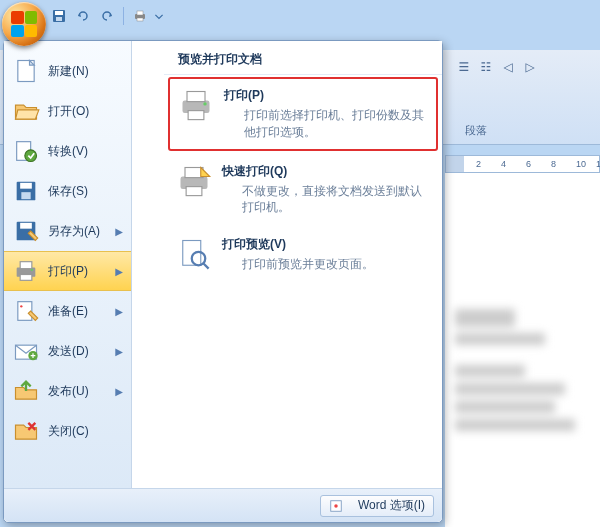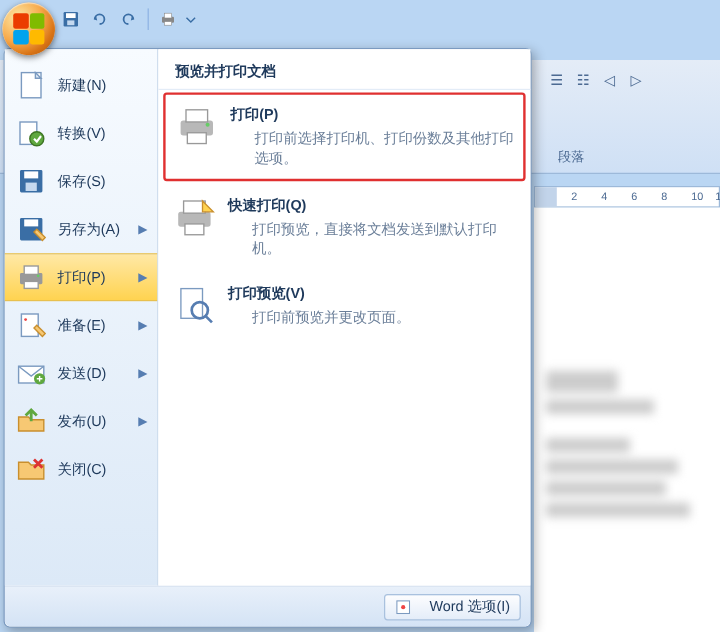--- a/index.html
+++ b/index.html
@@ -12,21 +12,21 @@
     .qat-sep { width: 1px; height: 18px; background: #8db2e3; margin: 0 3px; }
     
     
     .office-btn { position: absolute; top: 2px; left: 2px; width: 44px; height: 44px; border-radius: 50%; background: radial-gradient(circle at 30% 30%, #fde9a8, #f7a94a 45%, #d97416 70%, #a24e08); box-shadow: 0 2px 5px rgba(0,0,0,.5), inset 0 1px 1px rgba(255,255,255,.6); cursor: pointer; z-index: 30; display: flex; align-items: center; justify-content: center; }
     .office-logo { width: 26px; height: 26px; display: grid; grid-template-columns: 1fr 1fr; grid-template-rows: 1fr 1fr; gap: 1px; }
     .office-logo span { border-radius: 2px; }
     .ol1{background:#eb3c00}.ol2{background:#80bb00}.ol3{background:#00a3ee}.ol4{background:#ffba00}
     
     
     .menu { position: absolute; top: 40px; left: 3px; width: 440px; height: 483px; background: #fff; border: 1px solid #7b9ac0; border-radius: 5px; box-shadow: 2px 3px 10px rgba(0,0,0,.3); z-index: 25; display: flex; flex-direction: column; }
-    .menu-body { flex: 1; display: flex; }
+    .menu-body { flex: 1; display: flex; gap: 32px; }
     .menu-left { width: 128px; background: linear-gradient(#f7fbff,#dce9f7); border-right: 1px solid #c5d6ea; padding-top: 10px; }
     .menu-item { display: flex; align-items: center; height: 40px; padding: 0 8px; cursor: pointer; position: relative; }
     .menu-item.selected { background: linear-gradient(#ffe8a6,#ffd350); border-top: 1px solid #e8c04e; border-bottom: 1px solid #e8c04e; }
     .menu-icon { width: 28px; height: 28px; margin-right: 8px; flex-shrink: 0; display: flex; align-items: center; justify-content: center; }
     .menu-label { flex: 1; color: #1e395b; }
     .menu-arrow { color: #567db1; font-size: 10px; }
     
     .menu-right { flex: 1; background: #fff; display: flex; flex-direction: column; }
     .submenu-title { padding: 10px 14px 6px; color: #1e395b; font-weight: bold; border-bottom: 1px solid #e3ecf7; }
     .sub-item { display: flex; padding: 10px 12px; cursor: pointer; }
@@ -141,20 +141,29 @@
 
     <div class="menu-left">
       <div class="menu-item">
         <div class="menu-icon">
             <svg viewBox="0 0 24 24">
               <rect x="5" y="3" width="14" height="18" fill="#fff" stroke="#7b9ac0"></rect>
               <path d="M15 3 L19 7 L15 7 Z" fill="#dce9f7" stroke="#7b9ac0"></path>
             </svg>
           </div>
         <span class="menu-label">新建(N)</span>
+      </div>
+      <div class="menu-item">
+        <div class="menu-icon">
+            <svg viewBox="0 0 24 24">
+              <path d="M3 7 L3 19 L21 19 L21 9 L12 9 L10 7 Z" fill="#f7c873" stroke="#c98f2e"></path>
+              <path d="M5 11 L23 11 L20 19 L3 19 Z" fill="#ffe3a8" stroke="#c98f2e"></path>
+            </svg>
+          </div>
+        <span class="menu-label">打开(O)</span>
       </div>
       <div class="menu-item">
         <div class="menu-icon">
             <svg viewBox="0 0 24 24">
               <rect x="4" y="4" width="12" height="16" fill="#fff" stroke="#7b9ac0"></rect>
               <circle cx="16" cy="16" r="5" fill="#5fa83f" stroke="#3d7524"></circle>
               <path d="M14 16 L16 18 L19 14" stroke="#fff" stroke-width="1.5" fill="none"></path>
             </svg>
           </div>
         <span class="menu-label">转换(V)</span>
@@ -256,21 +265,21 @@
         <div class="sub-icon">
             <svg viewBox="0 0 32 32">
               <rect x="4" y="12" width="24" height="11" fill="#b8b8b8" rx="2"></rect>
               <rect x="8" y="4" width="16" height="9" fill="#fff" stroke="#999"></rect>
               <rect x="9" y="21" width="14" height="8" fill="#fff" stroke="#999"></rect>
               <path d="M22 4 L30 12 L22 12 Z" fill="#ffd350" stroke="#c98f2e"></path>
             </svg>
           </div>
         <div class="sub-text">
           <div class="sub-label">快速打印(Q)</div>
-          <div class="sub-desc">打印预览，直接将文档发送到默认打印机。</div>
+          <div class="sub-desc">不做更改，直接将文档发送到默认打印机。</div>
         </div>
       </div>
       <div class="sub-item">
         <div class="sub-icon">
             <svg viewBox="0 0 32 32">
               <rect x="6" y="4" width="16" height="22" fill="#fff" stroke="#7b9ac0"></rect>
               <circle cx="20" cy="20" r="6" fill="none" stroke="#567db1" stroke-width="2"></circle>
               <path d="M24 24 L29 29" stroke="#567db1" stroke-width="2"></path>
             </svg>
           </div>

